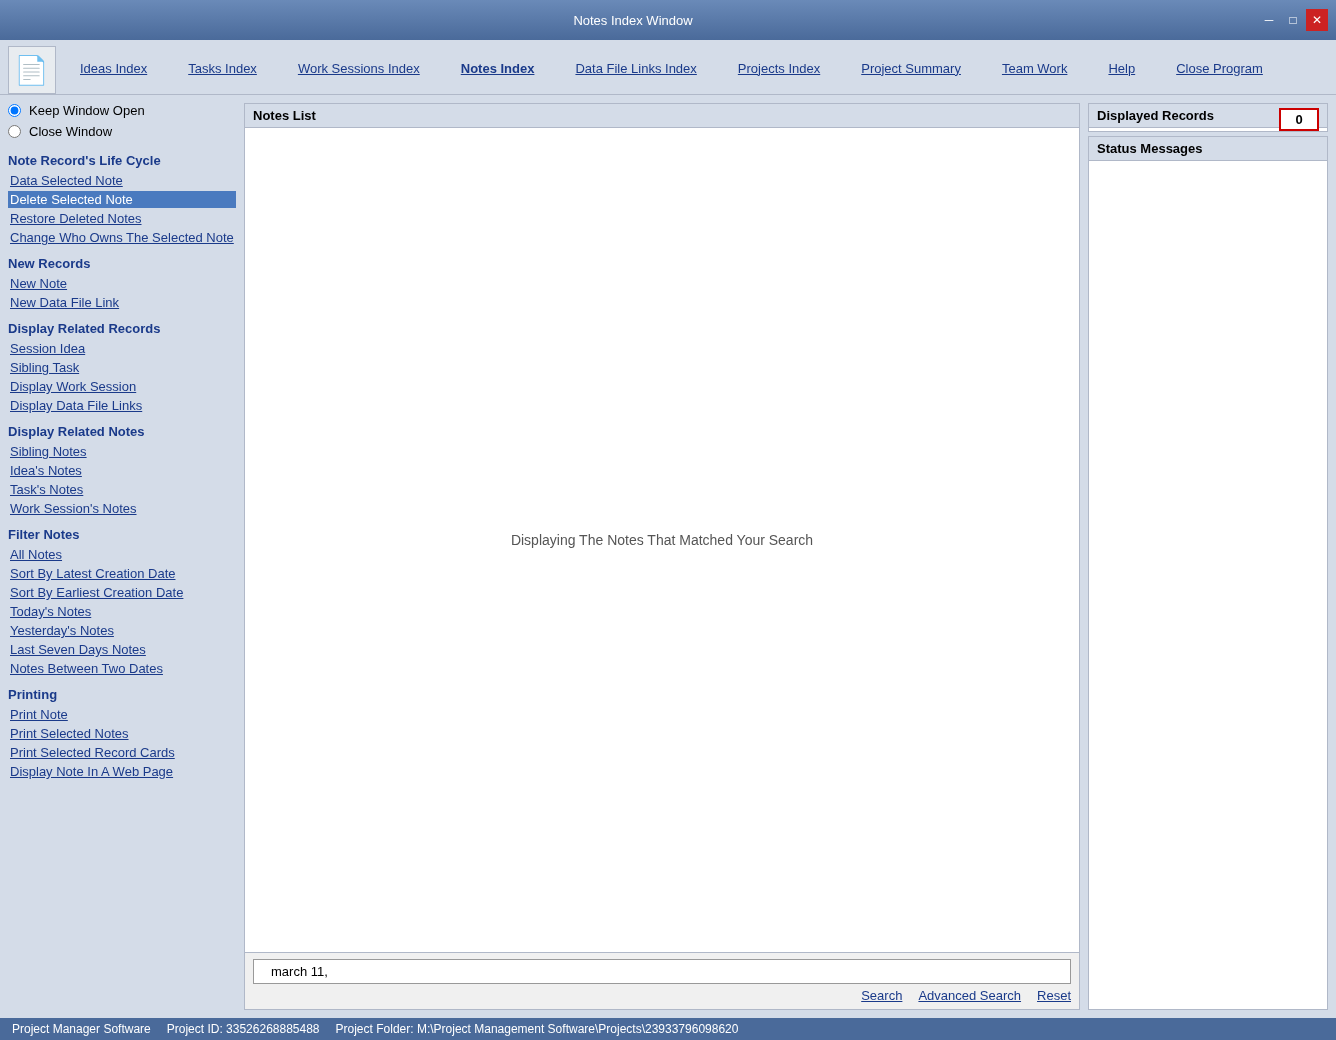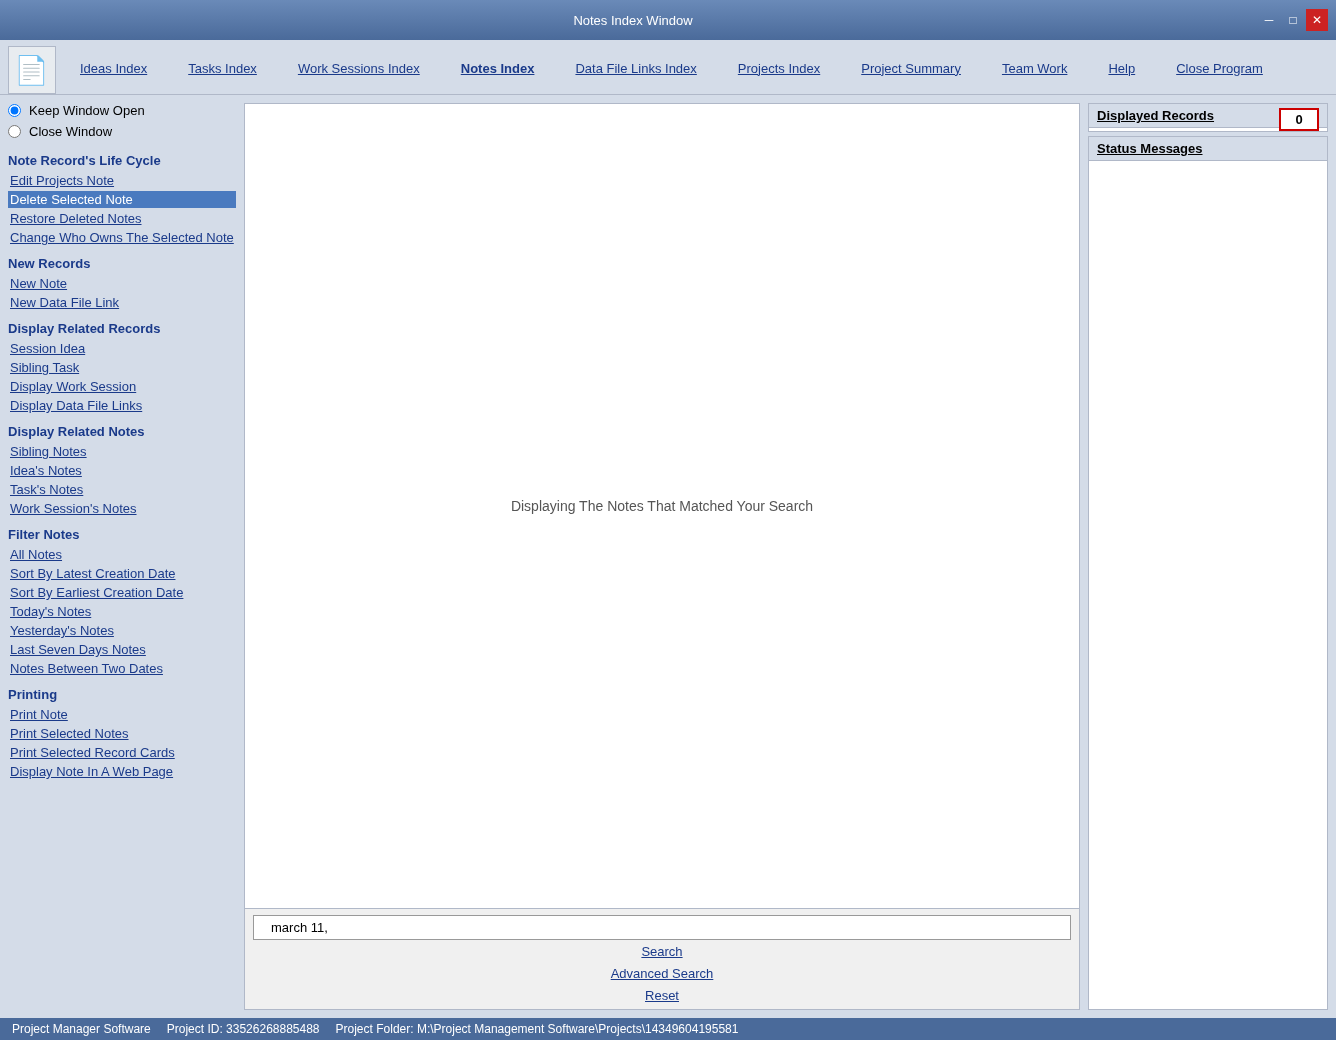--- a/index.html
+++ b/index.html
@@ -181,43 +181,41 @@
     }
     .search-input {
       width: 100%;
       padding: 4px 17px;
       border: 1px solid #999;
       font-size: 13px;
       background: white;
     }
     .search-buttons {
       display: flex;
-      gap: 7px;
+      gap: 16px;
       padding: 4px 0 0 0;
-      justify-content: flex-start;
-      flex-direction: column;
+      justify-content: flex-end;
     }
     .search-btn {
       color: #1a3a8a;
       text-decoration: underline;
       cursor: pointer;
       background: none;
       border: none;
       font-size: 13px;
       padding: 0;
     }
 
     
     .right-panel {
       width: 240px;
       display: flex;
       flex-direction: column;
       gap: 4px;
       flex-shrink: 0;
-      text-decoration: underline;
     }
     .right-section {
       background: white;
       border: 1px solid #b0b8c8;
     }
     .right-section-header {
       background: #d4dce8;
       padding: 4px 8px;
       font-size: 13px;
       font-weight: bold;
@@ -284,21 +282,21 @@
       <div class="sidebar-option-group">
         <input type="radio" name="window-option" class="sidebar-radio" checked="" style="">
         <span class="sidebar-option-label">Keep Window Open</span>
       </div>
       <div class="sidebar-option-group">
         <input type="radio" name="window-option" class="sidebar-radio" style="">
         <span class="sidebar-option-label">Close Window</span>
       </div>
 
       <div class="sidebar-section-header">Note Record's Life Cycle</div>
-      <a class="sidebar-link">Edit Projects Note</a>
+      <a class="sidebar-link">Data Selected Note</a>
       <a class="sidebar-link selected">Delete Selected Note</a>
       <a class="sidebar-link">Restore Deleted Notes</a>
       <a class="sidebar-link">Change Who Owns The Selected Note</a>
 
       <div class="sidebar-section-header">New Records</div>
       <a class="sidebar-link">New Note</a>
       <a class="sidebar-link">New Data File Link</a>
 
       <div class="sidebar-section-header">Display Related Records</div>
       <a class="sidebar-link">Session Idea</a>
@@ -322,20 +320,21 @@
       <a class="sidebar-link">Notes Between Two Dates</a>
 
       <div class="sidebar-section-header">Printing</div>
       <a class="sidebar-link">Print Note</a>
       <a class="sidebar-link">Print Selected Notes</a>
       <a class="sidebar-link">Print Selected Record Cards</a>
       <a class="sidebar-link">Display Note In A Web Page</a>
     </div>
 
     <div class="center-panel">
+      <div class="notes-list-header">Notes List</div>
       <div class="notes-list-content">
         <span>Displaying The Notes That Matched Your Search</span>
       </div>
       <div class="search-bar">
         <input type="text" class="search-input" value="march 11," style="">
         <div class="search-buttons">
           <button class="search-btn">Search</button>
           <button class="search-btn">Advanced Search</button>
           <button class="search-btn">Reset</button>
         </div>
@@ -353,16 +352,16 @@
         <div class="right-section-header">Status Messages</div>
         <div class="right-section-content"></div>
       </div>
     </div>
 
   </div>
 
   <div class="status-bar">
     <span>Project Manager Software</span>
     <span>Project ID:  33526268885488</span>
-    <span>Project Folder: M:\Project Management Software\Projects\14349604195581</span>
+    <span>Project Folder: M:\Project Management Software\Projects\23933796098620</span>
   </div>
 
 </div>
 
 </body></html>

